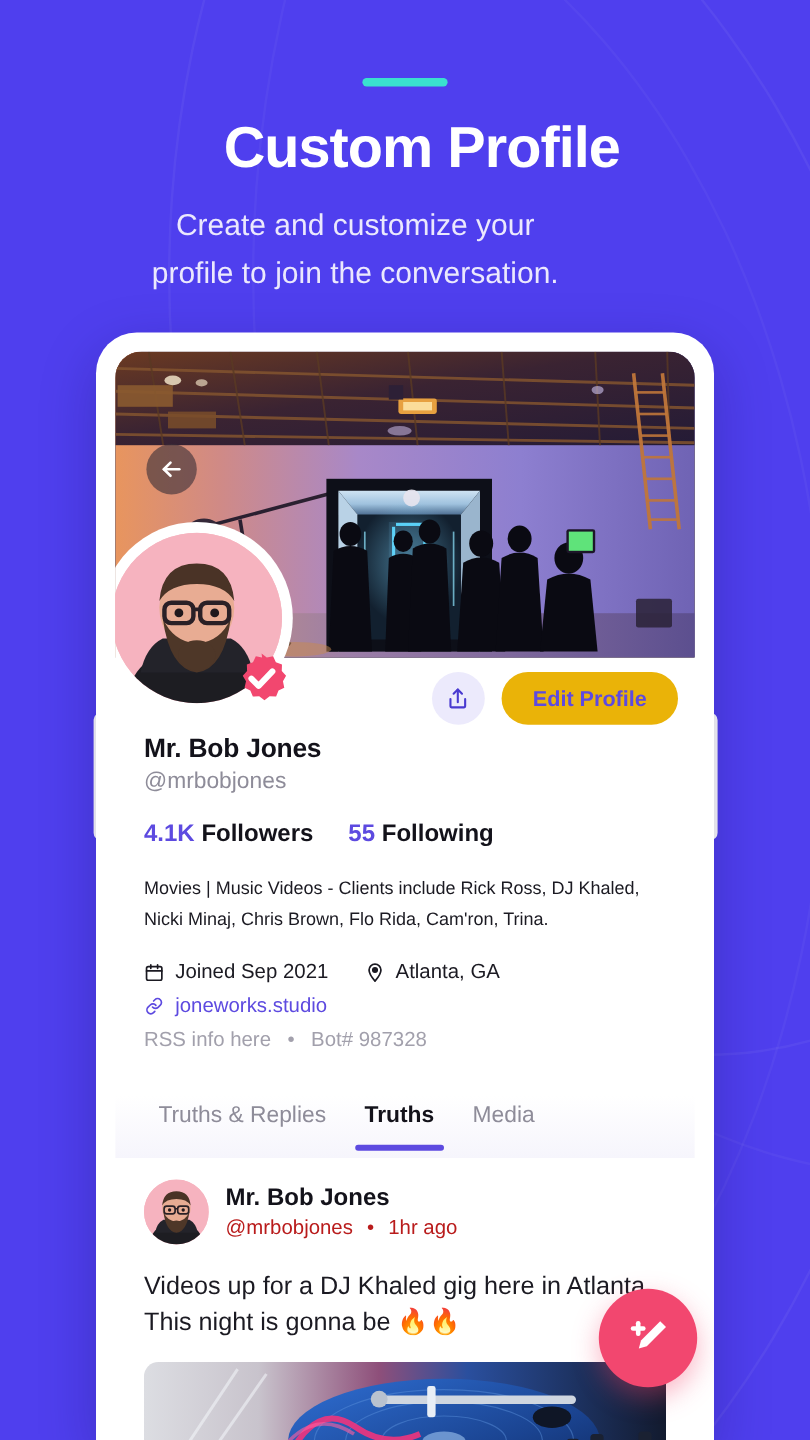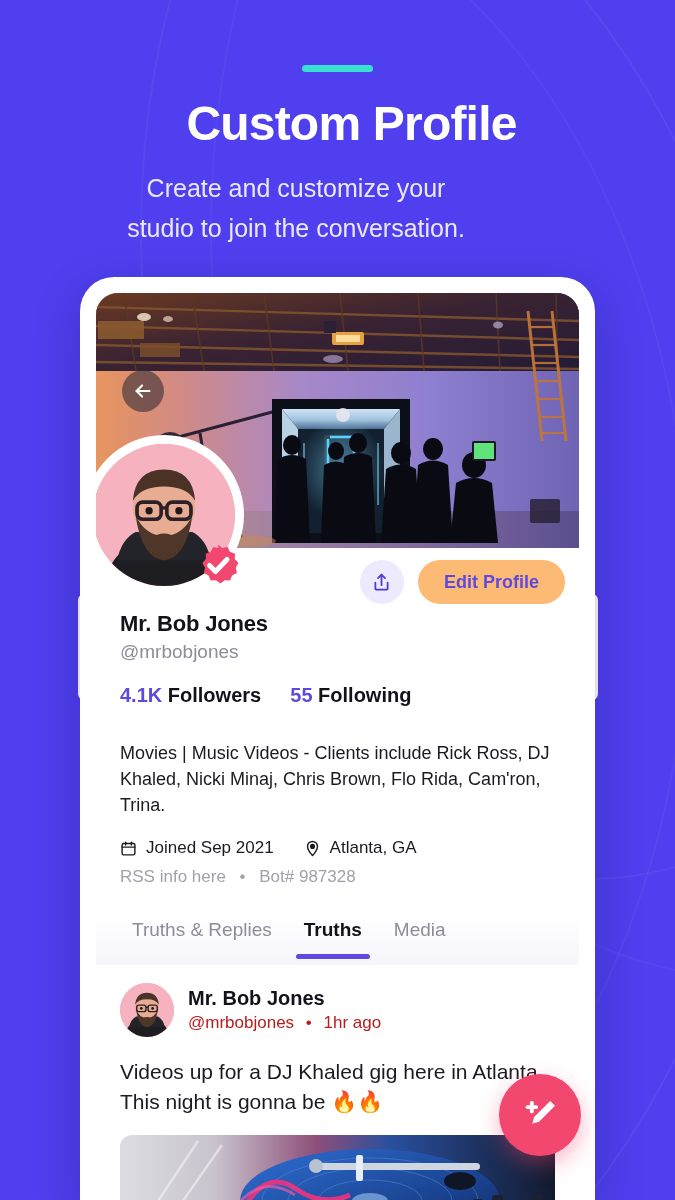--- a/index.html
+++ b/index.html
@@ -143,40 +143,40 @@
   .share-btn {
     width: 44px; height: 44px;
     border-radius: 50%;
     background: #eceafc;
     display: flex; align-items: center; justify-content: center;
   }
   .edit-btn {
     height: 44px;
     padding: 0 26px;
     border-radius: 22px;
-    background: #fdba74;
+    background: #eab308;
     color: #5d4ae0;
     font-size: 18px;
     font-weight: bold;
     display: flex; align-items: center; justify-content: center; text-align: right;
   }
 
   
   .profile-body { position: absolute; left: 0; top: 318px; width: 483px; padding: 0 24px; }
 
   .display-name { font-size: 22px; font-weight: bold; color: #13121a; letter-spacing: -0.2px; }
   .handle { font-size: 19px; color: #8e8c99; margin-top: 4px; }
 
   .stats { margin-top: 21px; font-size: 20px; color: #13121a; font-weight: bold; }
   .stats .num { color: #5d4ae0; }
   .stats .gap { display: inline-block; width: 18px; }
 
   .bio {
-    margin-top: 33px;
-    font-size: 18px;
+    margin-top: 21px;
+    font-size: 15px;
     line-height: 26px;
     color: #1b1a22;
   }
 
   .meta-rows { margin-top: 16px; }
   .meta-line { display: flex; align-items: center; font-size: 17px; color: #1b1a22; height: 28px; }
   .meta-item { display: flex; align-items: center; gap: 9px; }
   .meta-item + .meta-item { margin-left: 30px; }
   .meta-link { color: #5d4ae0; }
   .meta-sub { margin-top: 5px; font-size: 17px; color: #a2a0ac; }
@@ -256,21 +256,21 @@
   <div class="arc a4"></div>
   <div class="arc a5"></div>
 </div>
 
 <div class="accent-bar" style="background:#3ae0cf"></div>
 
 <h1 class="headline">Custom Profile</h1>
 
 <div class="subhead">
   <span class="ln">Create and customize your</span>
-  <span class="ln">studio to join the conversation.</span>
+  <span class="ln">profile to join the conversation.</span>
 </div>
 
 <div class="back-panel"></div>
 
 <div class="phone">
   <div class="phone-inner">
 
     <div class="cover">
       <svg class="cover-svg" viewBox="0 0 483 255" preserveAspectRatio="none">
         <defs>
@@ -463,20 +463,29 @@
           </span>
           <span class="meta-item">
             <svg width="17" height="17" viewBox="0 0 24 24" fill="none" stroke="#1b1a22" stroke-width="2" stroke-linecap="round" stroke-linejoin="round">
               <path d="M12 22 s7 -8 7 -13 a7 7 0 1 0 -14 0 c0 5 7 13 7 13z"></path>
               <circle cx="12" cy="9" r="2.6" fill="#1b1a22"></circle>
             </svg>
             <span>Atlanta, GA</span>
           </span>
         </div>
 
+        <div class="meta-line">
+          <span class="meta-item">
+            <svg width="17" height="17" viewBox="0 0 24 24" fill="none" stroke="#5d4ae0" stroke-width="2" stroke-linecap="round" stroke-linejoin="round">
+              <path d="M10 13 a4.5 4.5 0 0 0 6.6 0.4 l2.6 -2.6 a4.5 4.5 0 0 0 -6.4 -6.4 l-1.5 1.5"></path>
+              <path d="M14 11 a4.5 4.5 0 0 0 -6.6 -0.4 l-2.6 2.6 a4.5 4.5 0 0 0 6.4 6.4 l1.5 -1.5"></path>
+            </svg>
+            <span class="meta-link">joneworks.studio</span>
+          </span>
+        </div>
 
         <div class="meta-sub">
           <span>RSS info here</span>
           <span class="dot">•</span>
           <span>Bot# 987328</span>
         </div>
       </div>
     </div>
 
     <div class="tabs">

